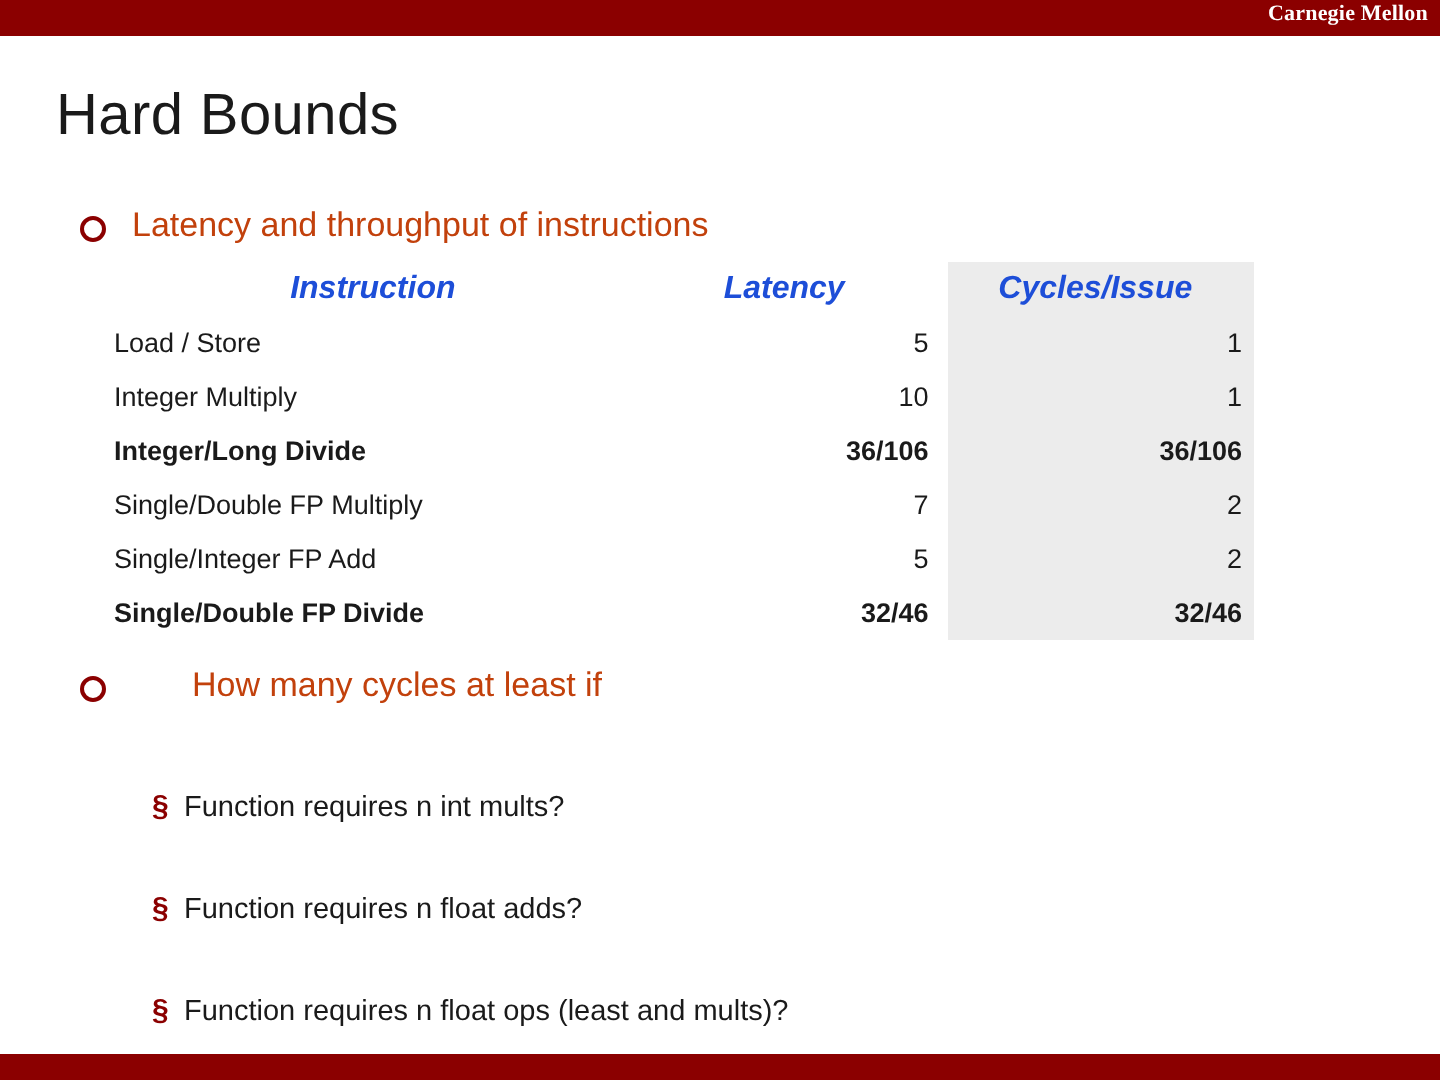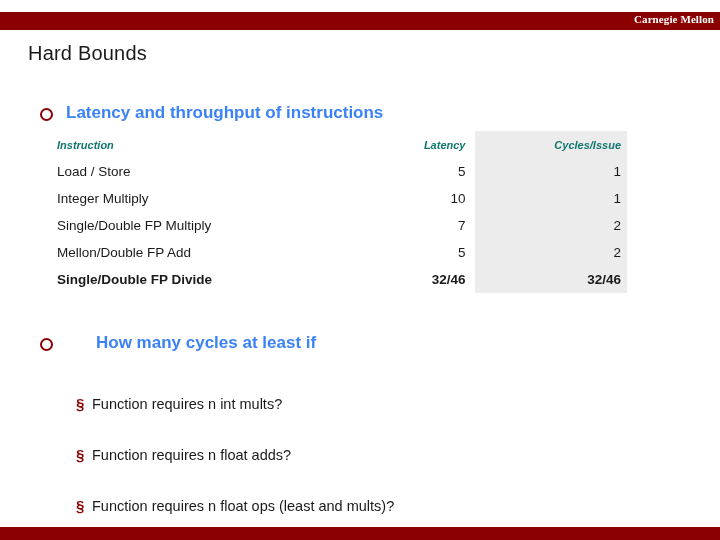--- a/index.html
+++ b/index.html
@@ -16,39 +16,38 @@
   }
 
   
   .top-bar {
     position: absolute;
     left: 0;
     top: 0;
     width: 720px;
     height: 18px;
     background: #8b0000;
-    margin-top: 12px;
   }
   .top-bar-label {
     position: absolute;
     right: 6px;
     top: 1px;
     font-family: "Liberation Serif", serif;
     font-size: 11px;
     font-weight: bold;
     color: #ffffff;
     letter-spacing: 0.1px;
   }
 
   
   .slide-title {
     position: absolute;
     left: 28px;
     top: 42px;
-    font-size: 20px;
+    font-size: 29px;
     color: #1a1a1a;
     font-weight: normal;
     letter-spacing: 0.2px;
   }
 
   
   .bullet1 {
     position: absolute;
     display: flex;
     align-items: flex-start;
@@ -58,22 +57,22 @@
     height: 13px;
     border: 2.3px solid #8b0000;
     border-radius: 50%;
     margin-right: 13px;
     margin-top: 5px;
     box-sizing: border-box;
     flex: none;
   }
   .bullet1-text {
     font-size: 17px;
-    font-weight: bold;
-    color: #3b82f6;
+    font-weight: normal;
+    color: #c2410c;
   }
 
   #bullet-latency { left: 40px; top: 103px; }
   #bullet-cycles  { left: 40px; top: 333px; gap: 30px; }
 
   
   .table-wrap {
     position: absolute;
     left: 57px;
     top: 131px;
@@ -87,22 +86,23 @@
   }
   table.instr-table th,
   table.instr-table td {
     padding: 2px 4px 2px 0;
     height: 23px;
     vertical-align: middle;
   }
   table.instr-table th {
     font-weight: bold;
     font-style: italic;
-    color: #0f766e;
-    font-size: 11px;
+    color: #1d4ed8;
+    font-size: 16px;
+    text-align: center;
   }
   .col-instr  { width: 270px; text-align: left; }
   .col-lat    { width: 150px; text-align: right; padding-right: 10px !important; }
   .col-cyc    { width: 150px; text-align: right; padding-right: 6px !important; margin-left: 10px; }
 
   .shade-col {
     background: #ececec;
   }
   .bold-row td { font-weight: bold; }
 
@@ -169,27 +169,32 @@
       <tr>
         <td class="col-instr">Load / Store</td>
         <td class="col-lat">5</td>
         <td class="col-cyc shade-col">1</td>
       </tr>
       <tr>
         <td class="col-instr">Integer Multiply</td>
         <td class="col-lat">10</td>
         <td class="col-cyc shade-col">1</td>
       </tr>
+      <tr class="bold-row">
+        <td class="col-instr">Integer/Long Divide</td>
+        <td class="col-lat">36/106</td>
+        <td class="col-cyc shade-col">36/106</td>
+      </tr>
       <tr>
         <td class="col-instr">Single/Double FP Multiply</td>
         <td class="col-lat">7</td>
         <td class="col-cyc shade-col">2</td>
       </tr>
       <tr>
-        <td class="col-instr">Mellon/Double FP Add</td>
+        <td class="col-instr">Single/Integer FP Add</td>
         <td class="col-lat">5</td>
         <td class="col-cyc shade-col">2</td>
       </tr>
       <tr class="bold-row">
         <td class="col-instr">Single/Double FP Divide</td>
         <td class="col-lat">32/46</td>
         <td class="col-cyc shade-col">32/46</td>
       </tr>
     </tbody>
   </table>

